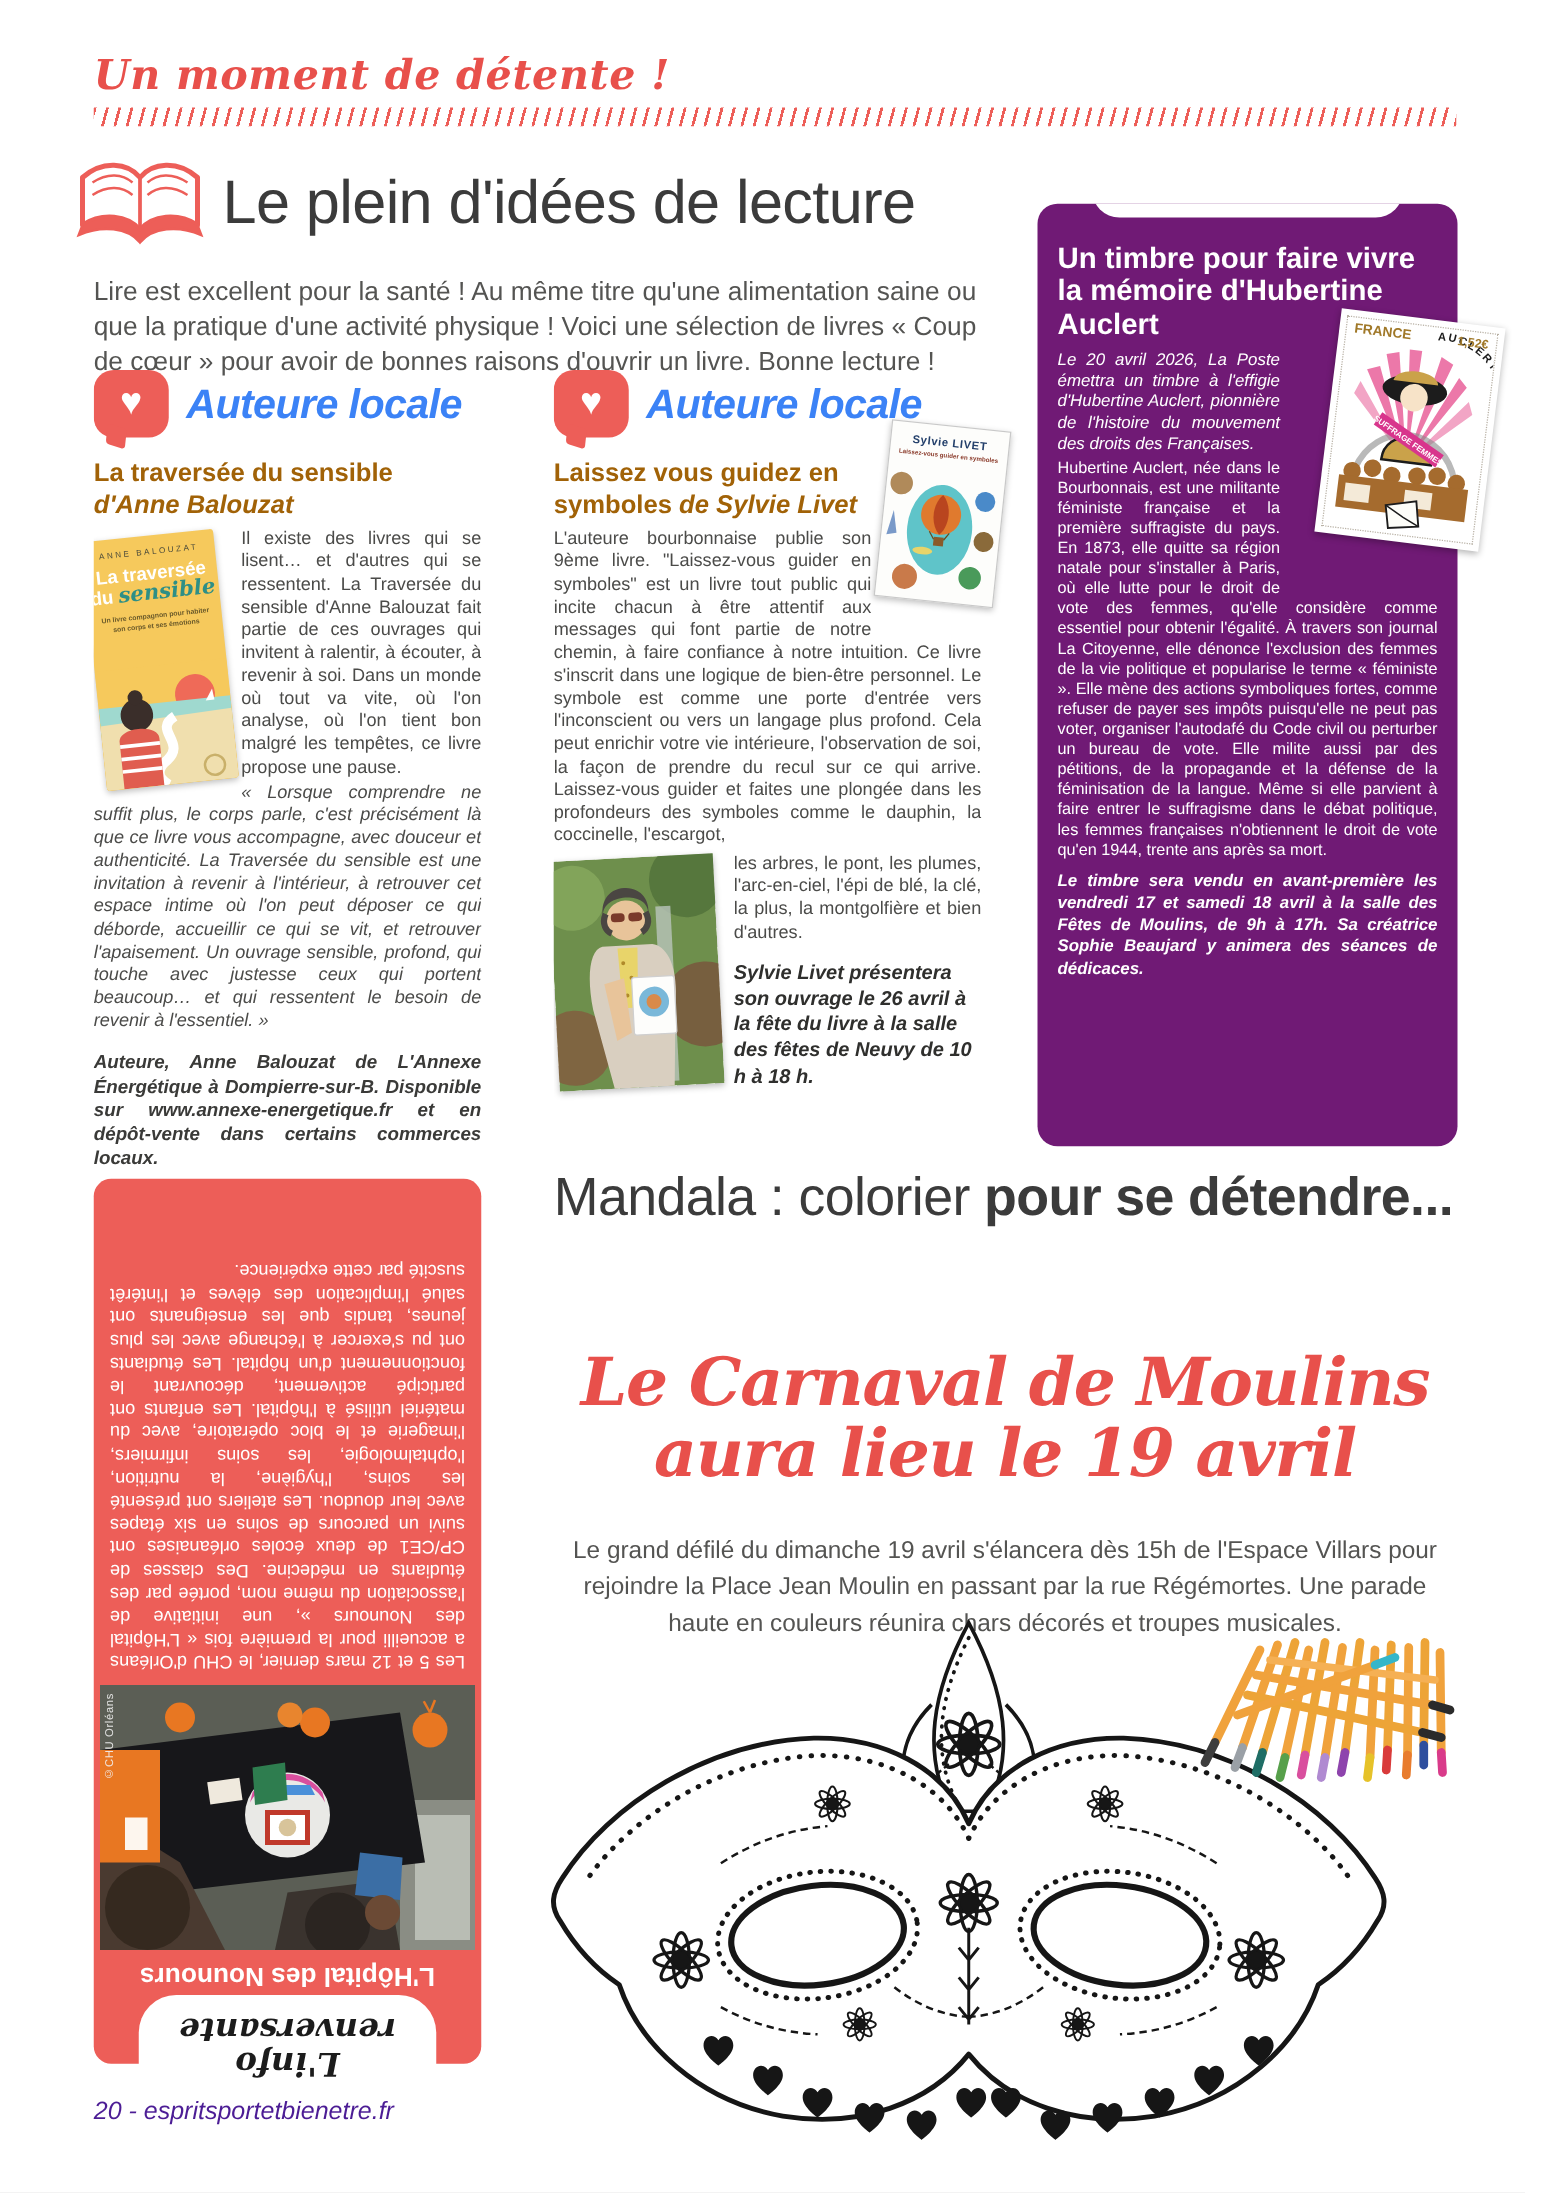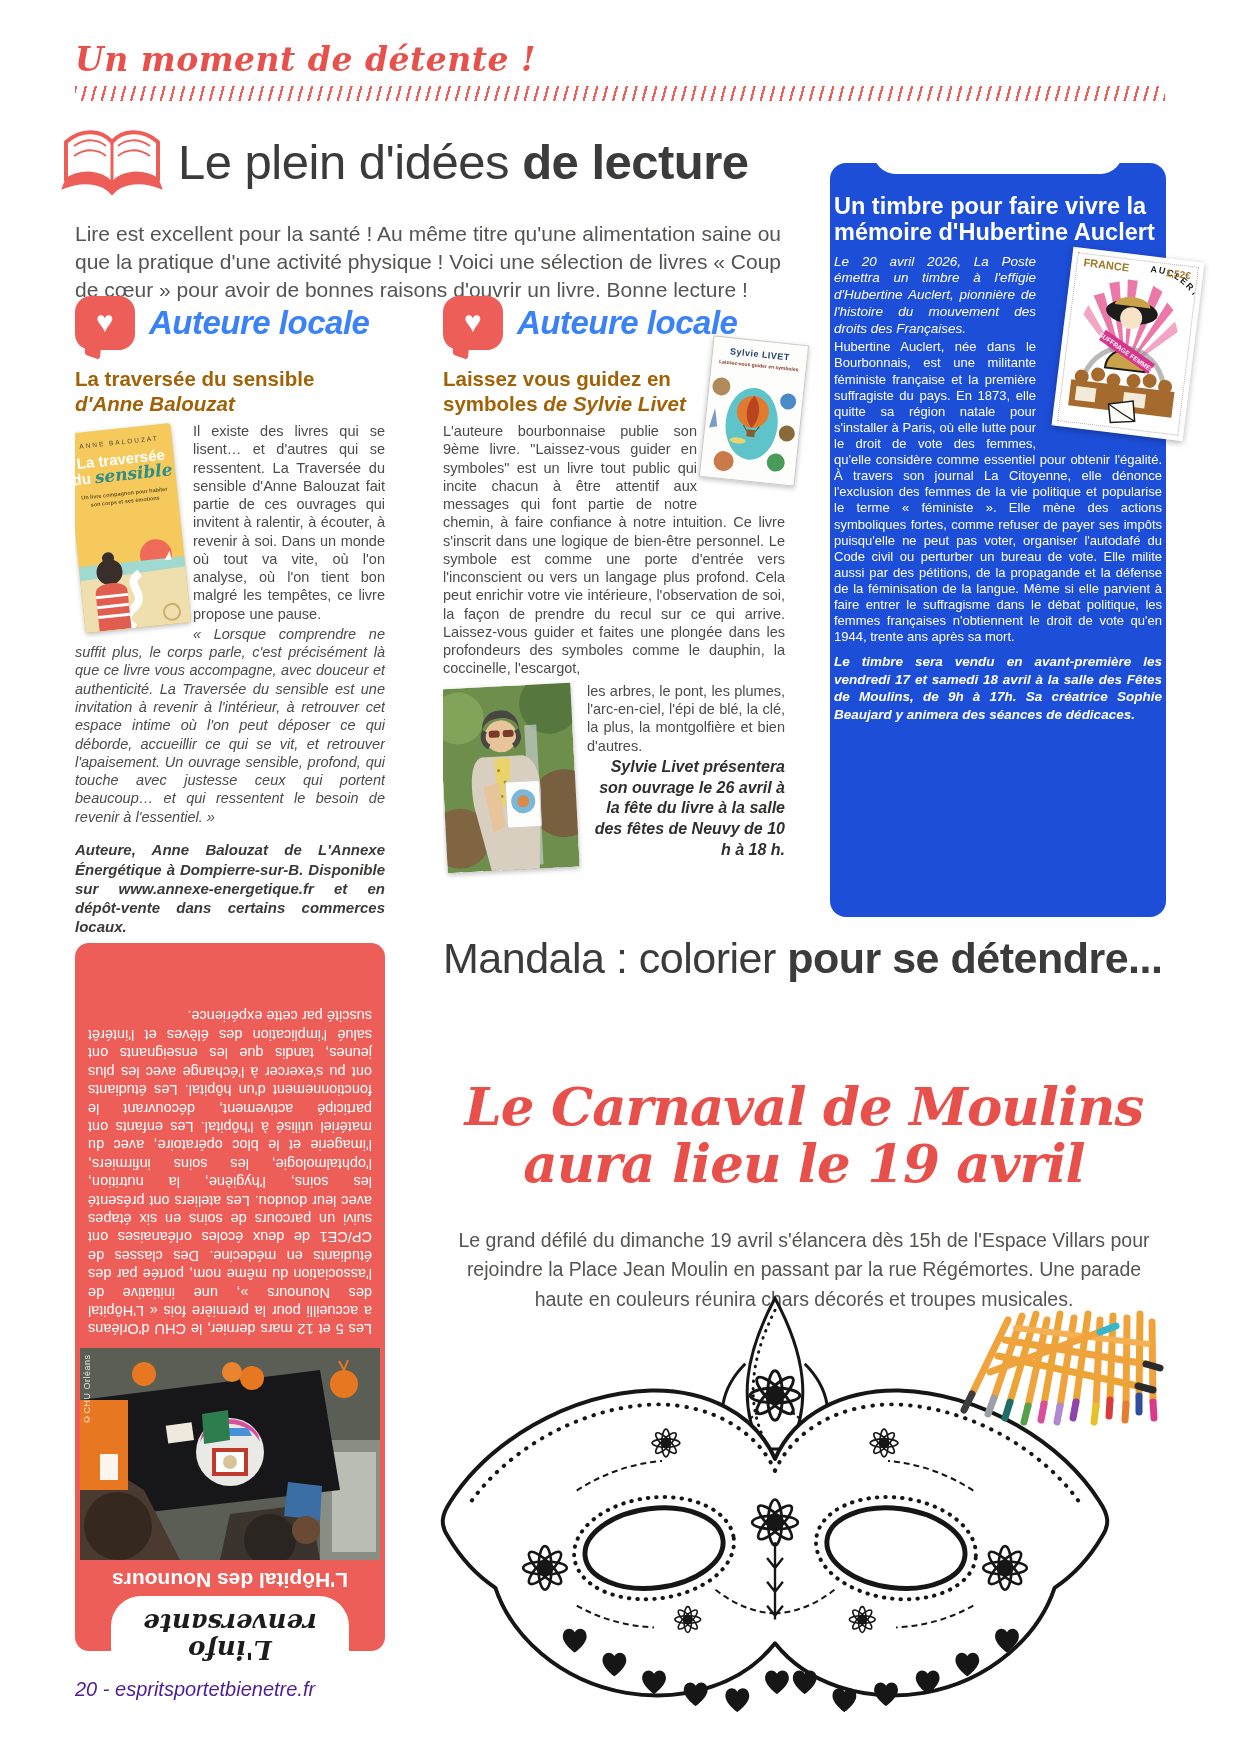--- a/index.html
+++ b/index.html
@@ -9,21 +9,21 @@
   .abs{position:absolute;}
 
   
   .section-label{left:75px;top:40px;font-size:33px;font-weight:bold;color:#E8504B;letter-spacing:.5px;}
   .slash-row{left:75px;top:86px;width:1090px;height:15px;
      background:repeating-linear-gradient(105deg,#ED5E58 0 2.2px,transparent 2.2px 9.5px);}
 
   
   .headline{left:178px;top:134px;font-size:49px;color:#3b3b3b;letter-spacing:-.5px;white-space:nowrap;}
   .headline .light{font-weight:normal;}
-  .headline .bold{font-weight:bold;}
+  .headline .bold{font-weight:normal;}
   .book-icon{left:58px;top:126px;}
   .intro{left:75px;top:220px;width:706px;font-size:21px;line-height:1.33;color:#545452;text-align:justify;}
 
   
   .badge-row{display:flex;align-items:center;gap:14px;}
   .like-badge{position:relative;width:60px;height:54px;background:#ED5E58;border-radius:16px;
       display:flex;align-items:center;justify-content:center;flex:0 0 auto;}
   .like-badge::after{content:"";position:absolute;left:10px;bottom:-7px;width:16px;height:16px;
       background:#ED5E58;transform:rotate(18deg) skew(12deg);border-radius:3px;}
   .like-badge .heart{color:#fff;font-size:30px;line-height:1;position:relative;top:-1px;}
@@ -31,21 +31,21 @@
 
   
   .col-left{left:75px;top:296px;width:310px;height:642px;overflow:hidden;}
   .col-mid{left:443px;top:296px;width:342px;height:642px;overflow:hidden;}
   .col-title{margin:16px 0 6px;font-size:20.5px;color:#a16207;line-height:1.22;}
   .col-title .t-bold{font-weight:bold;}
   .col-title .t-bolditalic{font-weight:bold;font-style:italic;}
   .body-txt{font-size:14.5px;line-height:1.26;text-align:justify;color:#4b4b49;}
   .quote-txt{font-size:14.5px;line-height:1.26;font-style:italic;text-align:justify;color:#4b4b49;margin-top:2px;}
   .credit-txt{font-size:15px;line-height:1.28;font-weight:bold;font-style:italic;color:#3a3a38;text-align:justify;margin-top:4px;}
-  .event-txt{font-size:16px;line-height:1.3;font-weight:bold;font-style:italic;color:#2f2f2d;text-align:right;margin-top:2px;}
+  .event-txt{font-size:16px;line-height:1.3;font-weight:bold;font-style:italic;color:#2f2f2d;text-align:left;margin-top:14px;}
 
   
   .cover-balouzat{float:left;width:106px;height:200px;margin:6px 12px 4px 0;transform:rotate(-6deg);
       background:#f6c95c;border-radius:3px;box-shadow:0 2px 5px rgba(0,0,0,.25);overflow:hidden;
       display:flex;flex-direction:column;}
   .cb-author{font-size:6.5px;letter-spacing:2px;color:#4a4a3a;text-align:center;margin-top:10px;}
   .cb-t1{font-size:15px;font-weight:bold;color:#fff;text-align:center;line-height:1;margin-top:6px;}
   .cb-t2{font-size:15px;font-weight:bold;color:#fff;text-align:center;line-height:1;}
   .cb-t2 .teal{color:#2e8f86;font-family:"DejaVu Serif",serif;font-style:italic;font-size:17px;}
   .cb-sub{font-size:5.5px;font-weight:bold;color:#6b5a2a;text-align:center;margin:7px 6px 0;line-height:1.4;}
@@ -55,22 +55,22 @@
   .cover-livet{left:706px;top:340px;width:94px;height:140px;transform:rotate(6deg);
       background:#fdfdfb;border:1px solid #c9c9c9;box-shadow:0 2px 5px rgba(0,0,0,.25);overflow:hidden;}
   .cl-author{font-size:9px;font-weight:bold;color:#24406b;text-align:center;margin-top:8px;letter-spacing:.5px;}
   .cl-sub{font-size:5px;font-weight:bold;color:#8a3a2a;text-align:center;margin-top:3px;}
 
   
   .photo-livet{float:left;width:132px;height:184px;margin:4px 12px 2px 0;transform:rotate(-3deg);
       box-shadow:0 2px 5px rgba(0,0,0,.25);}
 
   
-  .savoir-box{left:830px;top:163px;width:336px;height:754px;background:#1d4ed8;border-radius:16px;
-      padding:30px 4px 16px;box-sizing:border-box;color:#fff;overflow:hidden;}
+  .savoir-box{left:830px;top:163px;width:336px;height:754px;background:#701a75;border-radius:16px;
+      padding:30px 16px 16px;box-sizing:border-box;color:#fff;overflow:hidden;}
   .savoir-tab{position:absolute;top:-26px;left:50%;transform:translateX(-50%);background:#fff;
       padding:0 20px 6px;border-radius:0 0 22px 22px;white-space:nowrap;}
   .savoir-tab .tab-txt{font-size:27px;font-weight:bold;color:#222;}
   .savoir-title{font-size:23.5px;font-weight:bold;line-height:1.12;margin:0 0 8px;}
   .savoir-lead{font-size:13.5px;line-height:1.24;font-style:italic;text-align:justify;margin:0 0 2px;}
   .savoir-body{font-size:13px;line-height:1.24;text-align:justify;margin:0 0 8px;}
   .savoir-sale{font-size:13.5px;line-height:1.3;font-weight:bold;font-style:italic;text-align:justify;margin:0;}
   .stamp-spacer{float:right;width:116px;height:178px;margin:2px 0 6px 10px;}
 
   

